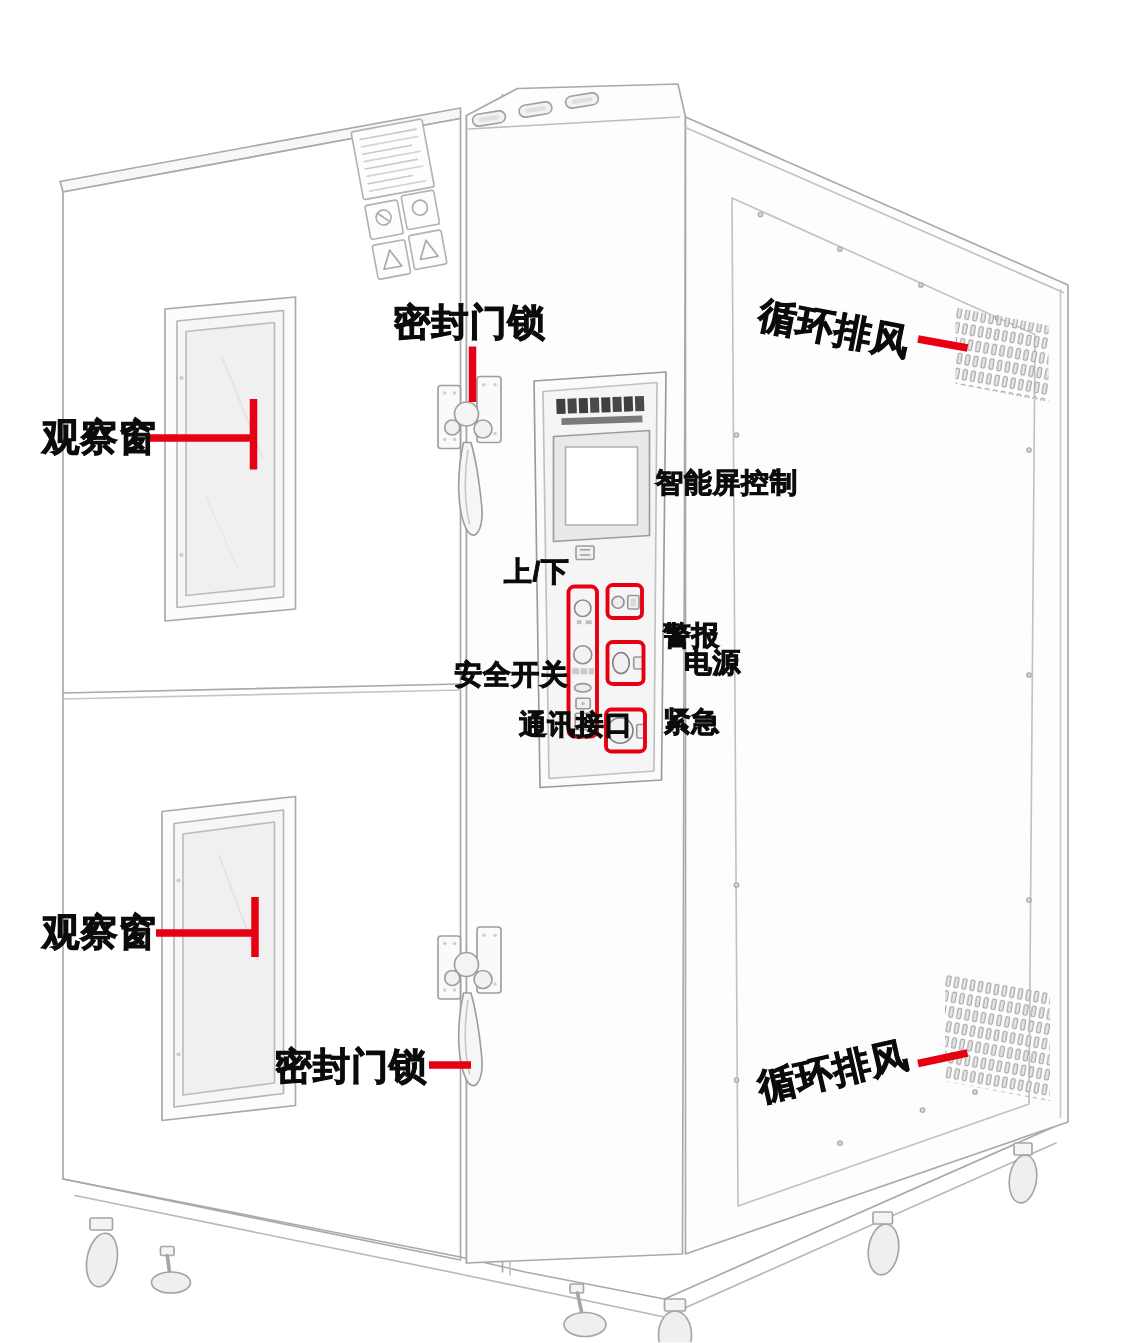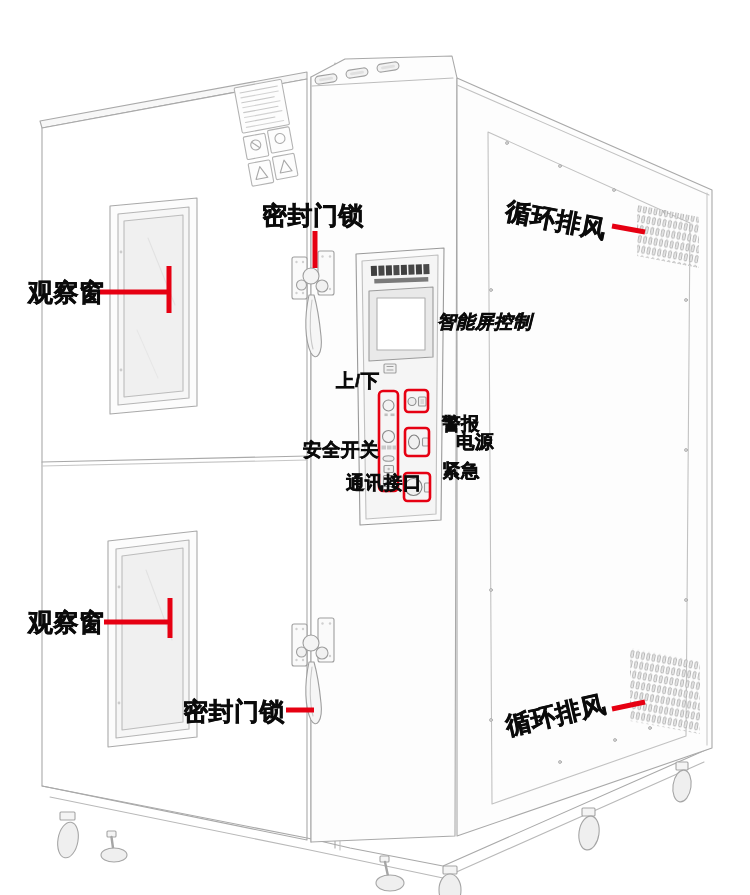--- a/index.html
+++ b/index.html
@@ -239,24 +239,24 @@
     <rect x="379" y="391" width="19" height="100" rx="4" stroke-width="2.6"></rect>
     <rect x="405" y="390" width="23" height="22" rx="3.5" stroke-width="2.6"></rect>
     <rect x="405" y="428" width="24" height="28" rx="3.5" stroke-width="2.6"></rect>
     <rect x="404" y="473" width="26" height="28" rx="3.5" stroke-width="2.6"></rect>
   </g>
 </svg>
 
   <div class="callout lg" style="left:28px;top:280px;">观察窗</div>
   <div class="callout lg" style="left:262px;top:203px;">密封门锁</div>
   <div class="callout lg rot-cw" style="left:506px;top:198px;">循环排风</div>
-  <div class="callout sm" style="left:437px;top:313px;font-style:italic;">智能屏控制</div>
+  <div class="callout sm" style="left:437px;top:313px;">智能屏控制</div>
   <div class="callout sm" style="left:336px;top:372px;">上/下</div>
   <div class="callout sm" style="left:442px;top:400px;margin-top:15px;">警报</div>
   <div class="callout sm" style="left:303px;top:441px;">安全开关</div>
   <div class="callout sm" style="left:456px;top:433px;">电源</div>
   <div class="callout sm" style="left:302px;top:474px;margin-left:44px;">通讯接口</div>
-  <div class="callout sm" style="left:442px;top:462px;">紧急</div>
+  <div class="callout sm" style="left:442px;top:472px;">紧急</div>
   <div class="callout lg" style="left:28px;top:610px;">观察窗</div>
   <div class="callout lg" style="left:183px;top:699px;">密封门锁</div>
   <div class="callout lg rot-ccw" style="left:506px;top:714px;">循环排风</div>
 
 </div>
 
 </body></html>

